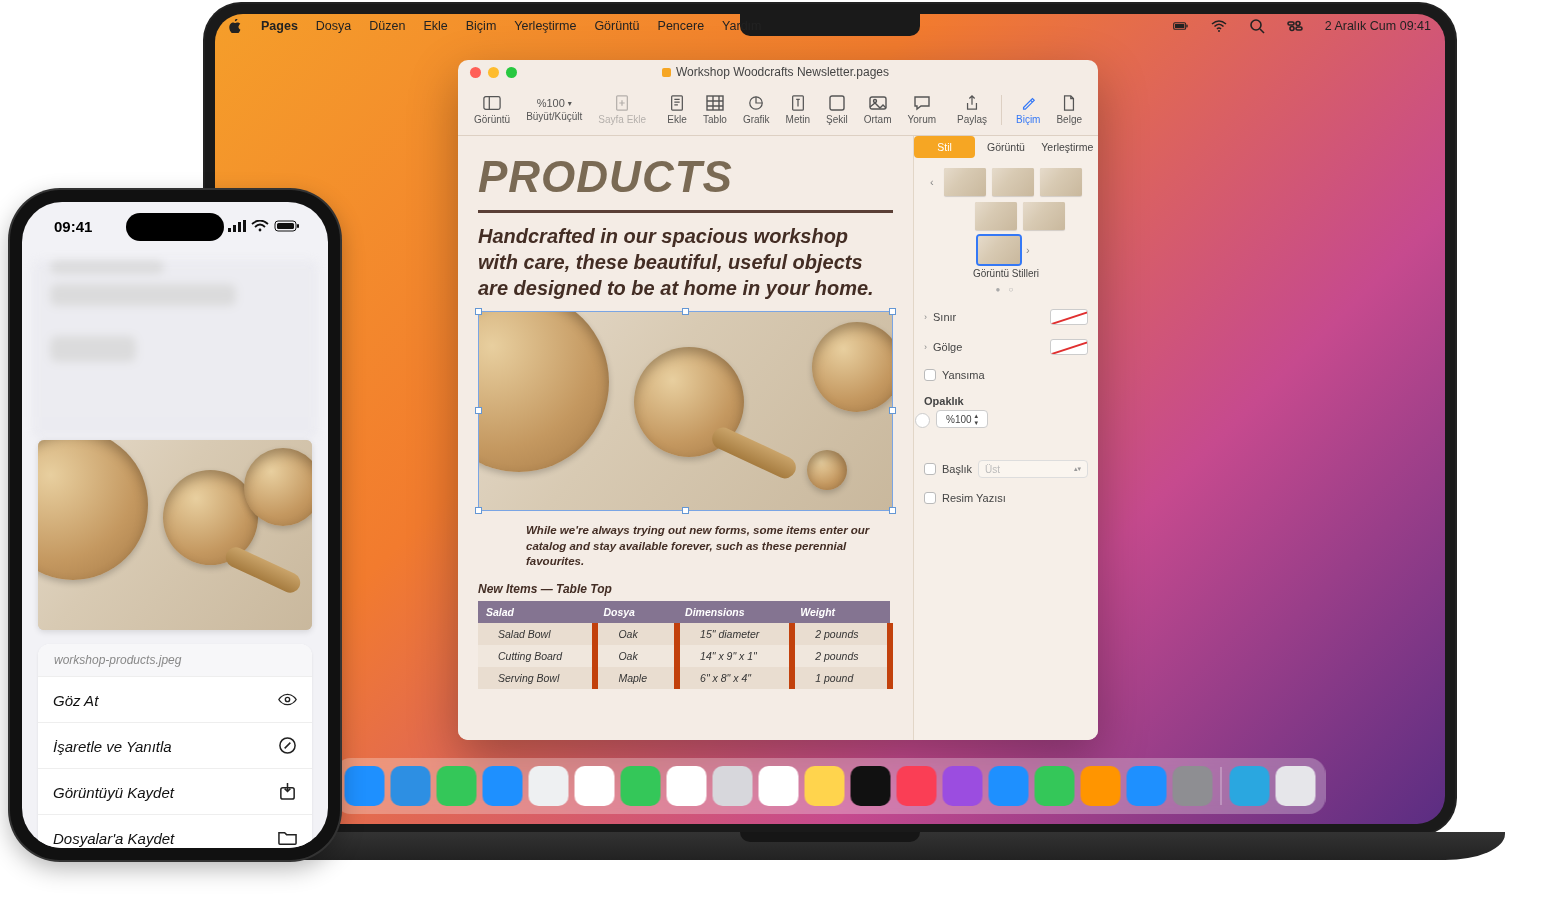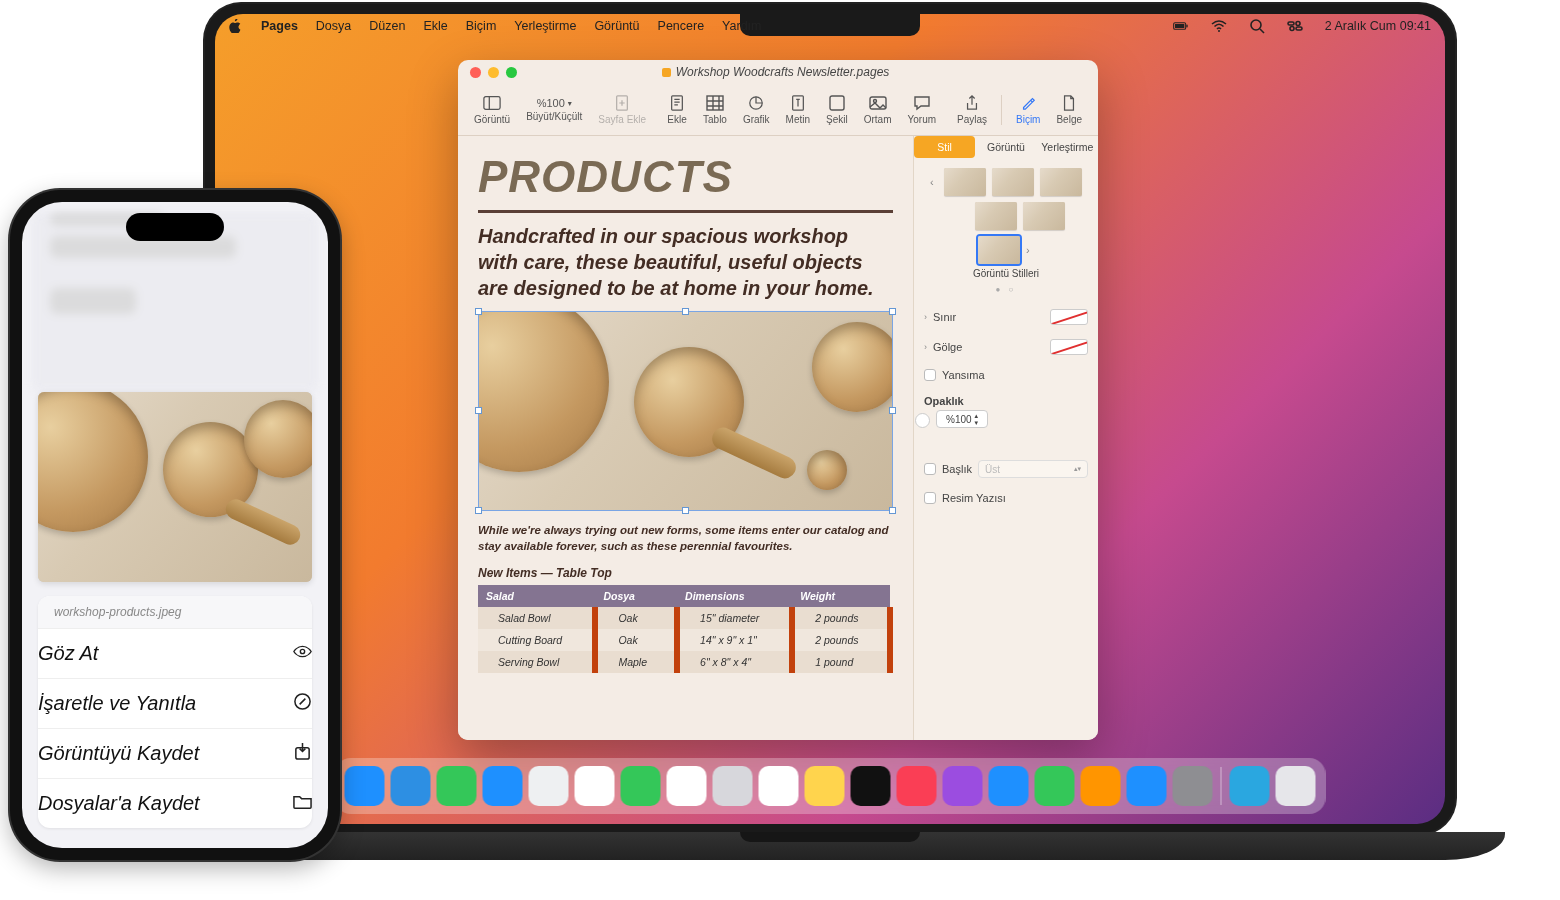--- a/index.html
+++ b/index.html
@@ -20,21 +20,21 @@
   .menubar .app { font-weight: 700; }
   .apple-logo { width: 14px; height: 14px; fill: #222; }
   .mb-ic { width: 16px; height: 16px; fill: none; stroke: #222; stroke-width: 1.6; }
 
   
   .pageswin { position: absolute; left: 243px; top: 46px; width: 640px; height: 680px; background: #f4ece5; border-radius: 10px; box-shadow: 0 18px 50px rgba(0,0,0,.3); overflow: hidden; display: flex; flex-direction: column; }
   .titlebar { height: 24px; display: flex; align-items: center; padding: 0 12px; font-size: 12px; color: #444; }
   .traffic { display: flex; gap: 7px; }
   .traffic span { width: 11px; height: 11px; border-radius: 50%; }
   .tl-r { background: #ff5f57; } .tl-y { background: #febc2e; } .tl-g { background: #28c840; }
-  .wintitle { flex: 1; text-align: center; font-weight: 500; font-style: italic; }
+  .wintitle { flex: 1; text-align: center; font-weight: 500; }
   .wintitle::before { content: ""; display: inline-block; width: 9px; height: 9px; background: #f6a623; border-radius: 2px; margin-right: 5px; vertical-align: middle; }
 
   .toolbar { height: 52px; border-bottom: 1px solid #ddd0c3; display: flex; align-items: center; padding: 0 8px; font-size: 10px; color: #555; }
   .tbtn { display: flex; flex-direction: column; align-items: center; justify-content: center; gap: 2px; padding: 0 8px; cursor: default; }
   .tbtn .ic { width: 20px; height: 18px; display: flex; align-items: center; justify-content: center; }
   .tbtn svg { width: 18px; height: 16px; fill: none; stroke: #555; stroke-width: 1.4; }
   .tgrow { flex: 1; }
   .tbtn.accent svg { stroke: #3478f6; }
   .sep { width: 1px; height: 30px; background: #ddd0c3; margin: 0 6px; }
   .zoom { font-size: 11px; display: flex; align-items: center; gap: 3px; padding: 0 4px; }
@@ -42,21 +42,21 @@
   .docbody { flex: 1; display: flex; overflow: hidden; }
   .page { flex: 1; padding: 16px 20px 12px; overflow: auto; background: #f4ece5; font-style: italic; }
   .h1 { font-size: 44px; font-weight: 900; letter-spacing: 1px; color: #7a6a54; }
   .hr { height: 3px; background: #5a3f36; margin: 8px 0 10px; }
   .lead { font-size: 20px; font-weight: 800; line-height: 1.3; color: #432d24; }
   .hero { margin-top: 10px; width: 100%; height: 200px; border: 1px solid #7aa5e4; position: relative; }
   .hero-inner { width: 100%; height: 100%; background: #d4c5b0; position: relative; overflow: hidden; }
   .hero .handle { width: 7px; height: 7px; background: #fff; border: 1px solid #6497d4; position: absolute; }
   .h-tl{top:-4px;left:-4px}.h-tr{top:-4px;right:-4px}.h-bl{bottom:-4px;left:-4px}.h-br{bottom:-4px;right:-4px}
   .h-tm{top:-4px;left:calc(50% - 4px)}.h-bm{bottom:-4px;left:calc(50% - 4px)}.h-ml{top:calc(50% - 4px);left:-4px}.h-mr{top:calc(50% - 4px);right:-4px}
-  .body2 { margin-top: 12px; font-size: 11.5px; font-weight: 700; color: #432d24; line-height: 1.35; }
+  .body2 { margin-top: 12px; font-size: 11.5px; font-weight: 700; color: #432d24; line-height: 1.35; margin-left: 48px; }
   .tbltitle { margin-top: 12px; font-size: 12px; font-weight: 800; color: #432d24; }
   table.items { width: 100%; margin-top: 5px; border-collapse: collapse; font-size: 10.5px; color: #333; }
   table.items th { background: #847491; color: #fff; text-align: left; padding: 5px 8px; font-weight: 700; }
   table.items td { padding: 5px 20px; border-right: 6px solid #c2410c; }
   table.items tr:nth-child(even) td { background: #f0e7dd; }
   table.items tr:nth-child(odd) td { background: #e9ddd0; }
 
   .inspector { width: 185px; border-left: 1px solid #e2d6c7; background: #f6efe8; display: flex; flex-direction: column; font-size: 11px; color: #444; }
   .insp-tabs { display: flex; height: 22px; }
   .insp-tabs div { flex: 1; display: flex; align-items: center; justify-content: center; font-size: 10.5px; }
@@ -86,21 +86,21 @@
   .iphone { position: absolute; left: 10px; top: 190px; width: 330px; height: 670px; background: #111; border-radius: 50px; padding: 12px; box-shadow: 0 0 0 2px #333, 0 8px 24px rgba(0,0,0,.3); z-index: 100; }
   .ipscreen { width: 100%; height: 100%; background: #f2f2f6; border-radius: 40px; overflow: hidden; position: relative; }
   .dyn-island { position: absolute; top: 11px; left: 50%; transform: translateX(-50%); width: 98px; height: 28px; background: #000; border-radius: 16px; z-index: 10; }
   .ip-status { height: 48px; display: flex; align-items: center; justify-content: space-between; padding: 0 28px 0 32px; font-size: 15px; font-weight: 700; }
   .ip-status .ri { display: flex; gap: 5px; align-items: center; }
   .blurzone { height: 180px; background: #e8e8ee; filter: blur(4px); margin: 0 10px; border-radius: 8px; opacity: .6; position: relative; }
   .blurzone .bline { height: 14px; background: #ccc; border-radius: 7px; margin: 10px 18px; }
   .ip-img { margin: 0px 16px 0; height: 190px; background: #d4c5b0; border-radius: 6px; position:relative; overflow:hidden; box-shadow: 0 2px 6px rgba(0,0,0,.12); }
   .sheet { margin: 14px 16px 0; background: #fff; border-radius: 12px; overflow: hidden; box-shadow: 0 1px 3px rgba(0,0,0,.08); font-style: italic; }
   .sheet .fname { font-size: 12px; color: #888; padding: 9px 16px; background: #f7f7f9; }
-  .sheet .row { display: flex; align-items: flex-start; justify-content: space-between; padding: 13px 0; font-size: 20px; color: #111; border-top: 1px solid #eee; }
+  .sheet .row { display: flex; align-items: flex-end; justify-content: space-between; padding: 13px 15px; font-size: 15px; color: #111; border-top: 1px solid #eee; }
   .sheet .row:first-of-type { border-top: 1px solid #eee; }
   .sheet .row svg { width: 19px; height: 19px; stroke: #222; stroke-width: 1.6; fill: none; }
 
   
   .wood { position:absolute; inset:0; background: linear-gradient(130deg,#e6dbcb 0%, #d8cab3 40%, #c9b89d 100%); }
   .bowl { position:absolute; border-radius:50%; background: radial-gradient(circle at 35% 30%, #e8cf9f, #c49860 60%, #a57945); box-shadow: inset 0 6px 12px rgba(0,0,0,.25), 0 3px 6px rgba(0,0,0,.2); }
   .spoon { position:absolute; background: linear-gradient(#caa46a,#a57b3f); border-radius: 40px; transform: rotate(25deg); }
 </style>
 </head>
 <body>
@@ -427,20 +427,40 @@
         <div class="di" style="background: rgb(42, 167, 224);"></div>
         <div class="di" style="background: rgb(230, 230, 234);"></div>
       </div>
   </div>
 </div>
 <div class="macbook-base"></div>
 
 <div class="iphone">
   <div class="ipscreen">
     <div class="dyn-island"></div>
+    <div class="ip-status">
+      <span>09:41</span>
+      <span class="ri">
+        <svg width="18" height="12">
+            <rect x="0" y="8" width="3" height="4" fill="#111"></rect>
+            <rect x="5" y="5" width="3" height="7" fill="#111"></rect>
+            <rect x="10" y="2" width="3" height="10" fill="#111"></rect>
+            <rect x="15" y="0" width="3" height="12" fill="#111"></rect>
+          </svg>
+        <svg width="18" height="12" fill="none" stroke="#111" stroke-width="1.8">
+            <path d="M1 4 Q9 -3 17 4 M4 7 Q9 2 14 7"></path>
+            <circle cx="9" cy="10" r="1.4" fill="#111" stroke="none"></circle>
+          </svg>
+        <svg width="26" height="12">
+            <rect x="1" y="1" width="21" height="10" rx="3" fill="none" stroke="#111" stroke-width="1"></rect>
+            <rect x="3" y="3" width="17" height="6" rx="1.5" fill="#111"></rect>
+            <rect x="23" y="4" width="2" height="4" rx="1" fill="#111"></rect>
+          </svg>
+      </span>
+    </div>
     <div class="blurzone">
       <div class="bline" style="width:40%"></div>
       <div class="bline" style="width:65%;height:22px"></div>
       <div class="bline" style="width:30%;height:26px;margin-top:30px"></div>
     </div>
     <div class="ip-img">
       <div class="wood"></div>
       <div class="bowl" style="width:150px;height:150px;left:-40px;top:-10px"></div>
       <div class="bowl" style="width:95px;height:95px;left:125px;top:30px"></div>
       <div class="bowl" style="width:78px;height:78px;right:-10px;top:8px"></div>

